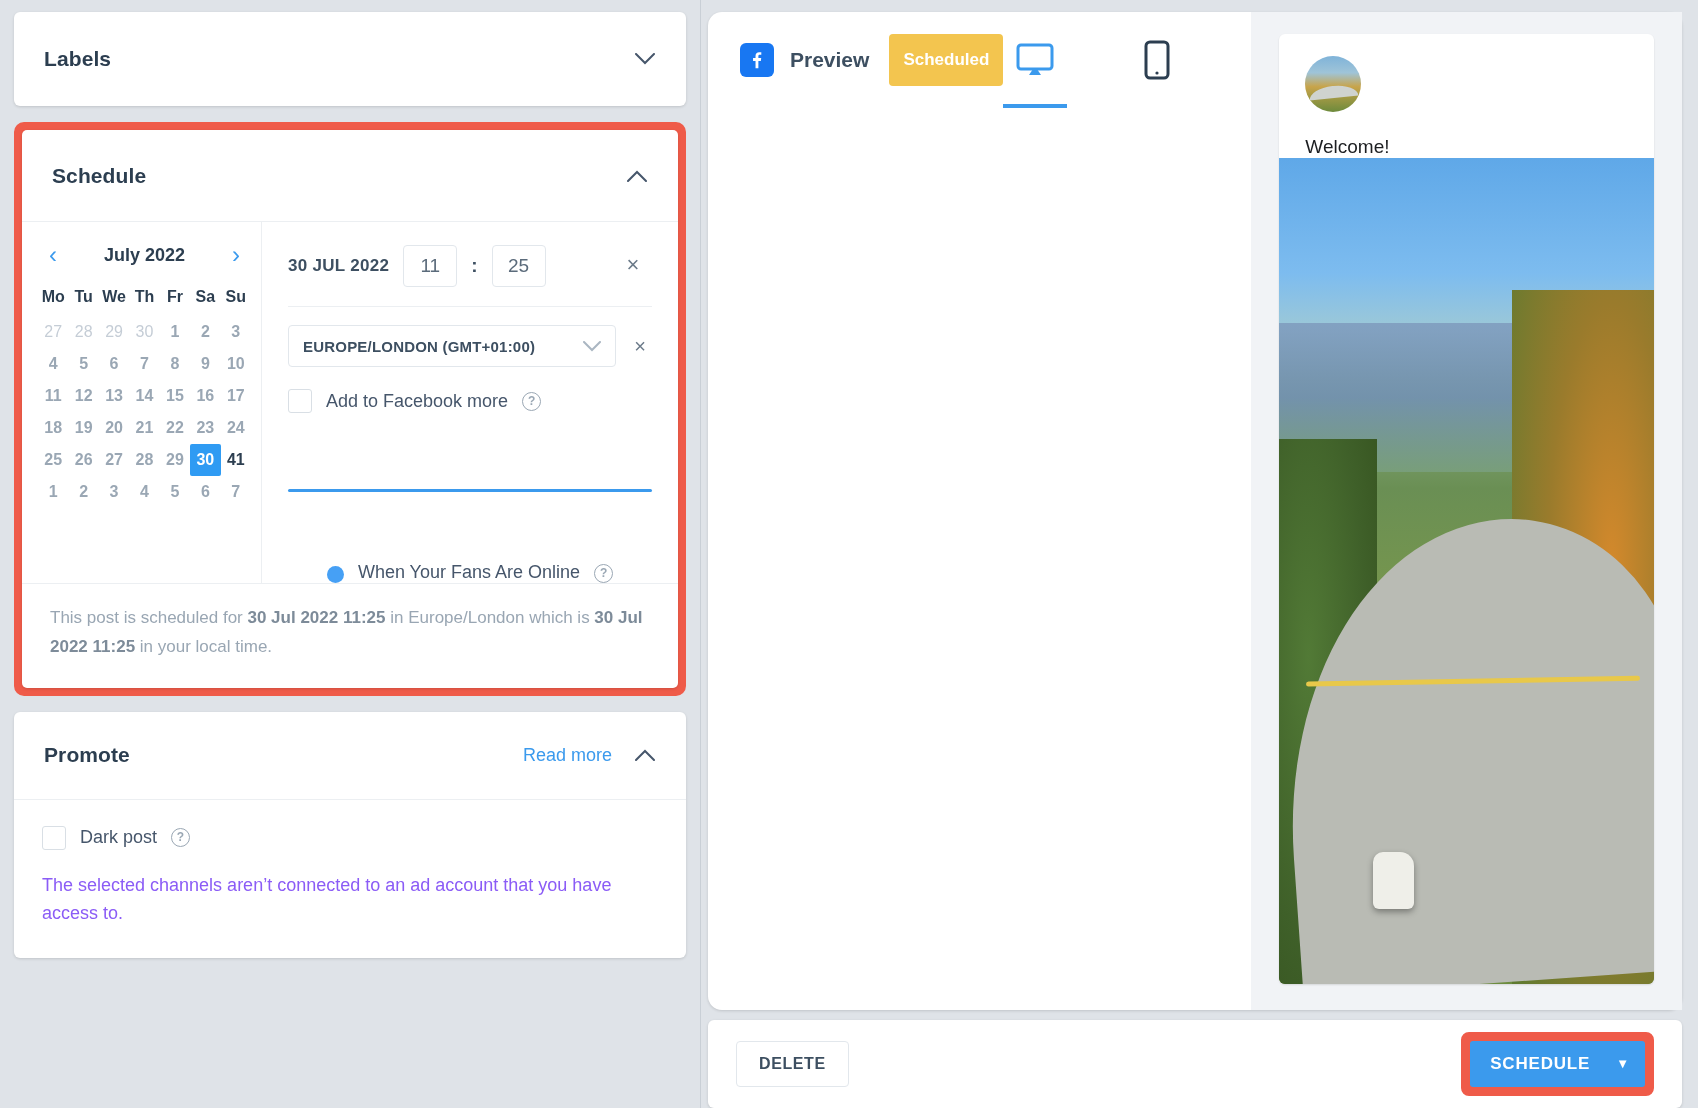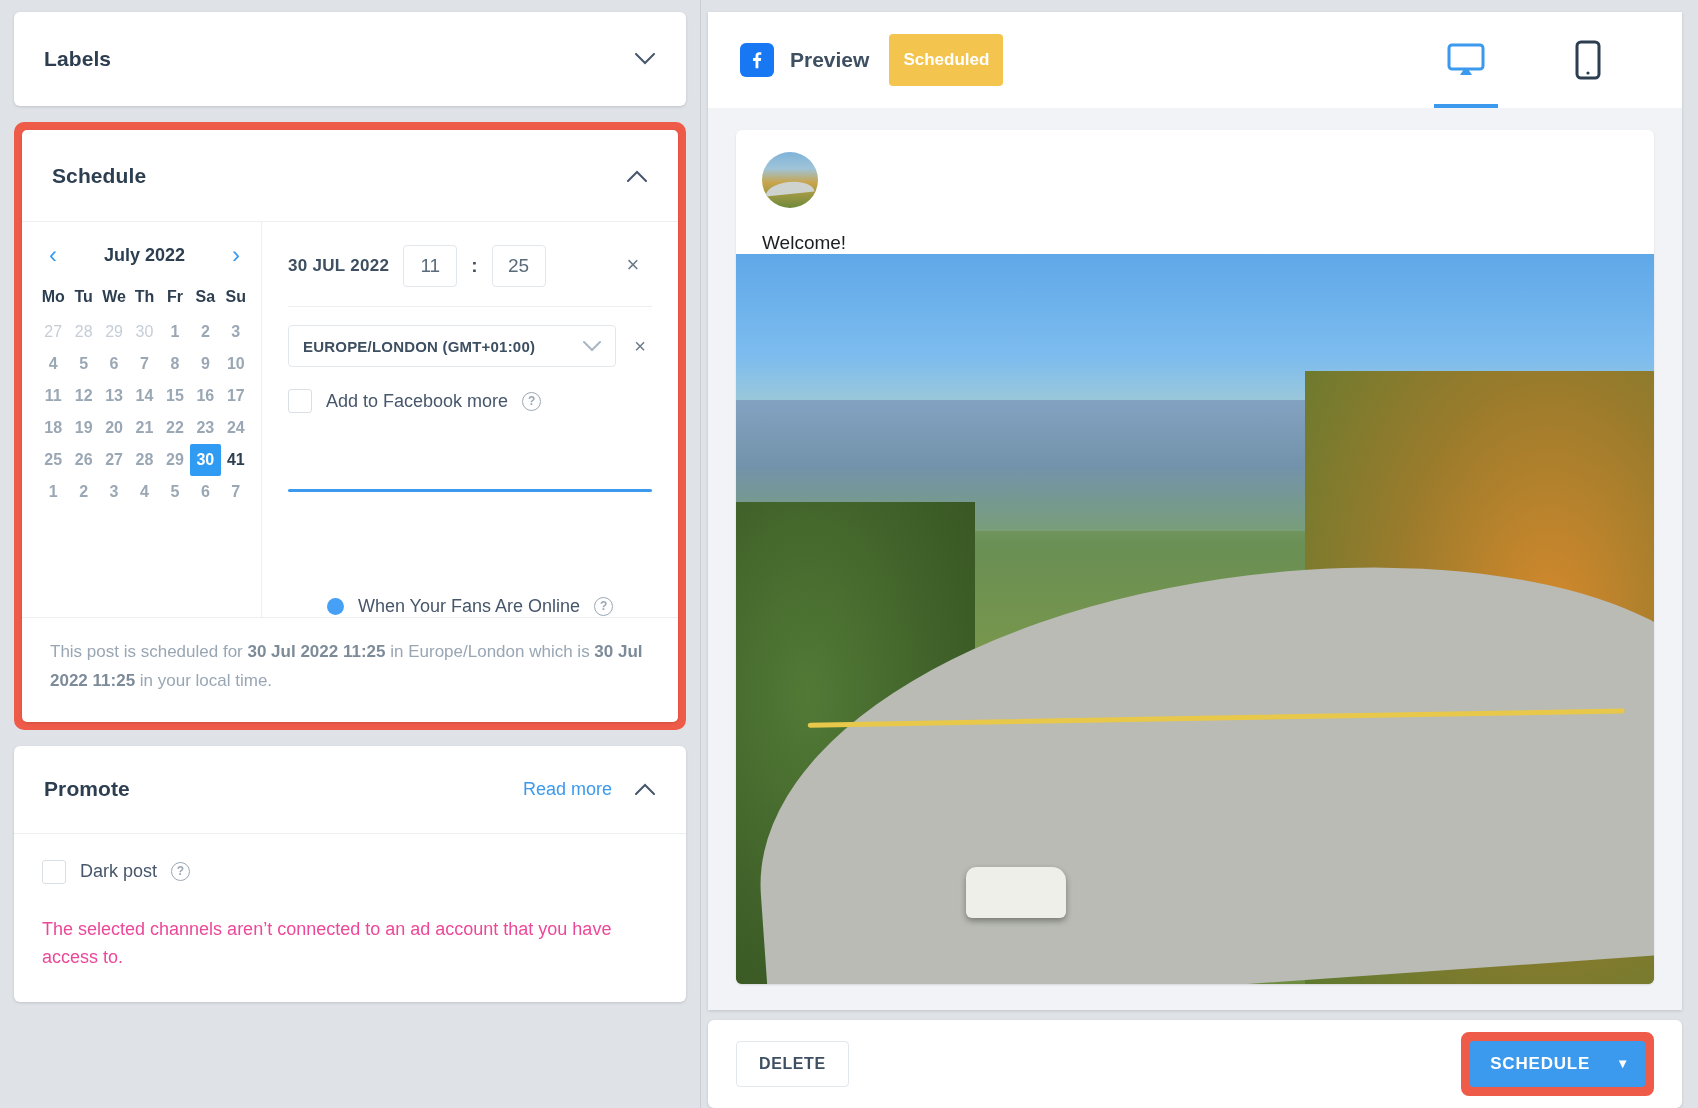--- a/index.html
+++ b/index.html
@@ -122,50 +122,50 @@
   .help-ico {
     width: 19px; height: 19px; border-radius: 50%;
     border: 1.4px solid #9aa7b4; color: #9aa7b4;
     font-size: 12px; line-height: 16px; text-align: center;
     cursor: pointer; font-weight: 700;
   }
 
   .blue-rule { height: 3px; background: #3b9aed; margin-top: 76px; border-radius: 2px; }
 
   .fans-row {
-    display: flex; align-items: center; justify-content: center;
-    gap: 14px; margin-top: 104px;
+    display: flex; align-items: flex-end; justify-content: center;
+    gap: 14px; margin-top: 70px;
   }
   .fans-dot { width: 17px; height: 17px; border-radius: 50%; background: #46a0f5; }
   .fans-label { font-size: 18px; color: #46566b; }
 
   .sched-note {
     border-top: 1px solid #eceff2;
     padding: 20px 28px 26px 28px;
     font-size: 17px; line-height: 1.7; color: #99a6b3;
   }
   .sched-note b { color: #7d8b99; font-weight: 700; }
 
   
   #promote-card .card-head { height: 88px; border-bottom: 1px solid #eceff2; }
   .read-more { font-size: 18px; color: #3b9aed; cursor: pointer; margin-right: 22px; }
   .promote-body { padding: 26px 28px 30px 28px; }
-  .promote-note { font-size: 18px; line-height: 1.55; color: #ec4899; margin-top: 32px; }
+  .promote-note { font-size: 18px; line-height: 1.55; color: #8b5cf6; margin-top: 22px; }
 
   
   .right-col {
     flex: 1; height: 100%;
     padding: 12px 16px 0 8px;
     background: #dfe3e8;
     display: flex; flex-direction: column; gap: 10px;
   }
   .preview-card {
-    background: #fff; border-radius: 0;
+    background: #fff; border-radius: 14px;
     box-shadow: 0 1px 3px rgba(0,0,0,.14);
-    display: flex; flex-direction: column;
+    display: flex; flex-direction: row;
     height: 1084px;
   }
   .preview-head {
     height: 96px; display: flex; align-items: center;
     padding: 0 32px; position: relative;
   }
   .fb-badge {
     width: 34px; height: 34px; border-radius: 6px; background: #1877f2;
     display: flex; align-items: center; justify-content: center;
     color: #fff;

